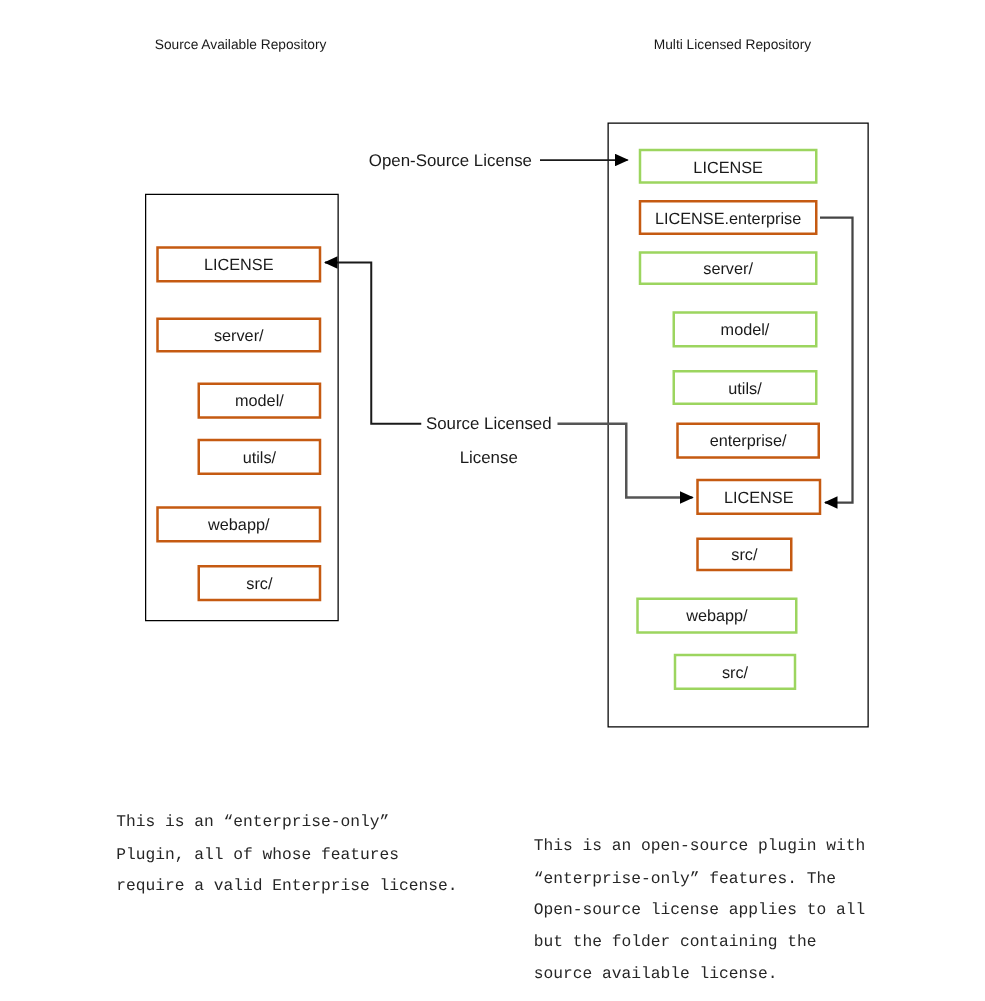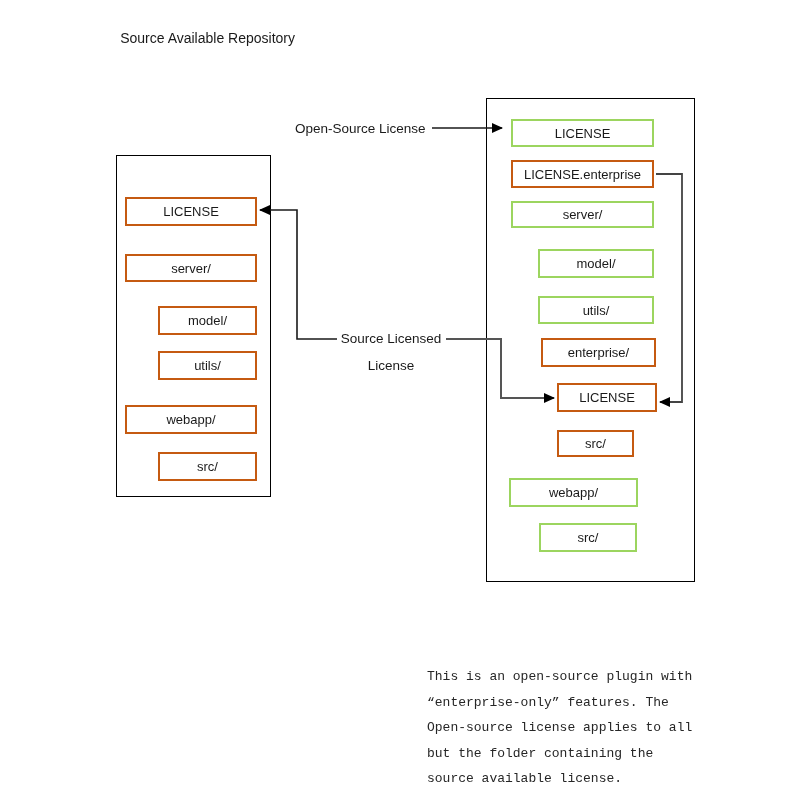--- a/index.html
+++ b/index.html
@@ -10,23 +10,23 @@
   }
   .canvas {
     position: relative;
     width: 788px;
     height: 801px;
     background: #ffffff;
     overflow: hidden;
   }
   .title {
     position: absolute;
-    font-size: 14px;
+    font-size: 11px;
     color: #1a1a1a;
-    text-align: right;
+    text-align: center;
     white-space: nowrap;
   }
   .repo {
     position: absolute;
     border: 1px solid #000000;
     background: #ffffff;
   }
   .node {
     position: absolute;
     background: #ffffff;
@@ -61,20 +61,21 @@
     width: 788px; height: 801px;
     pointer-events: none;
   }
 </style>
 </head>
 <body>
 
 <div class="canvas">
 
   <div class="title" style="left:90px; top:30px; width:205px;">Source Available Repository</div>
+  <div class="title" style="left:480px; top:30px; width:212px;">Multi Licensed Repository</div>
 
   <div class="repo" style="left:116px; top:155px; width:153px; height:340px;"></div>
 
   <div class="node orange" style="left:125px; top:197px; width:132px; height:29px;">LICENSE</div>
   <div class="node orange" style="left:125px; top:254px; width:132px; height:28px;">server/</div>
   <div class="node orange" style="left:158px; top:306px; width:99px; height:29px;">model/</div>
   <div class="node orange" style="left:158px; top:351px; width:99px; height:29px;">utils/</div>
   <div class="node orange" style="left:125px; top:405px; width:132px; height:29px;">webapp/</div>
   <div class="node orange" style="left:158px; top:452px; width:99px; height:29px;">src/</div>
 
@@ -104,19 +105,22 @@
 
     <polyline points="432,128 502,128" fill="none" stroke="#1a1a1a" stroke-width="1.4" marker-end="url(#arrow)"></polyline>
 
     <polyline points="337,339 297,339 297,210 260,210" fill="none" stroke="#1a1a1a" stroke-width="1.6" marker-end="url(#arrow)"></polyline>
 
     <polyline points="446,339 501,339 501,398 554,398" fill="none" stroke="#555555" stroke-width="2" marker-end="url(#arrow)"></polyline>
 
     <polyline points="656,174 682,174 682,402 660,402" fill="none" stroke="#444444" stroke-width="1.8" marker-end="url(#arrow)"></polyline>
   </svg>
 
+  <div class="caption" style="left:93px; top:645px; width:305px;">This is an “enterprise-only”
+Plugin, all of whose features
+require a valid Enterprise license.</div>
   <div class="caption" style="left:427px; top:664px; width:320px;">This is an open-source plugin with
 “enterprise-only” features. The
 Open-source license applies to all
 but the folder containing the
 source available license.</div>
 
 </div>
 
 </body></html>

